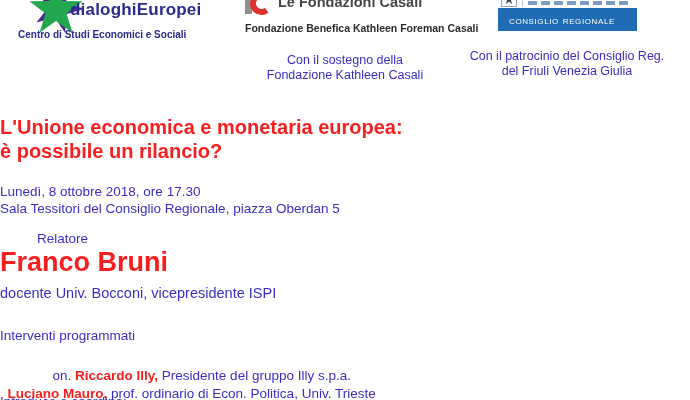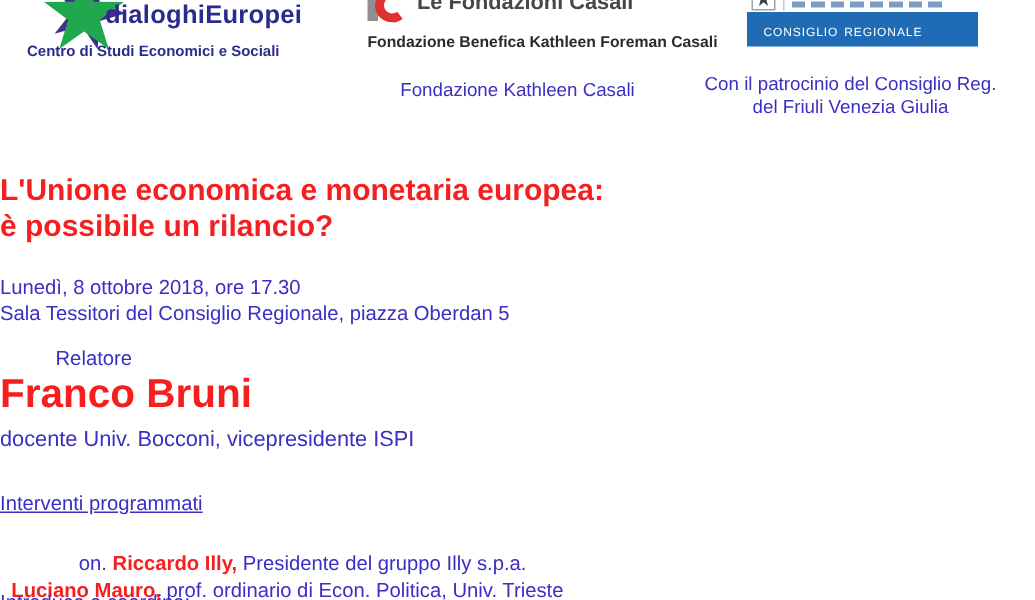--- a/index.html
+++ b/index.html
@@ -57,21 +57,21 @@
   .emblem-box {
     width: 14px; height: 14px; border: 1px solid #9aa4ad;
     display: flex; align-items: center; justify-content: center;
   }
   .strip-divider { width: 1px; height: 14px; background: #c0c8d0; }
   .region-name-cropped {
     width: 100px; height: 4px; margin-bottom: 2px;
     background: repeating-linear-gradient(90deg, #7d9cc4 0 9px, #ffffff 9px 13px);
   }
   .blue-band {
-    position: absolute; left: 0; top: 8px; width: 154px; height: 23px;
+    position: absolute; left: 0; top: 8px; width: 139px; height: 23px;
     background: var(--band); color: #ffffff;
     display: flex; align-items: center;
     padding-left: 11px; box-sizing: border-box;
     font-size: 12px; font-variant: small-caps; letter-spacing: 0.6px;
     white-space: nowrap;
   }
 
   
   .sostegno {
     position: absolute; left: 175px; top: 53px; width: 340px;
@@ -92,21 +92,21 @@
   }
   .blue-line { color: var(--blue); font-size: 13.5px; line-height: 16px; }
   .date-line      { top: 184px; }
   .venue-line     { top: 201px; }
   .relatore-line  { top: 231px; padding-left: 37px; }
   .speaker-name {
     top: 246px; color: var(--red);
     font-size: 27px; font-weight: bold; line-height: 33px;
   }
   .speaker-title { top: 285px; font-size: 14.5px; }
-  .interventi-line { top: 328px; text-decoration: underline; }
+  .interventi-line { top: 328px; }
   .guest-line { white-space: pre-wrap; }
   .guest-line-1 { top: 352px; padding-left: 45px; }
   .guest-line-2 { top: 370px; }
   .guest-name { color: var(--red); font-weight: bold; }
   .footer-cropped { top: 394px; }
 </style>
 </head>
 <body>
 
 <div class="logo-left">
@@ -134,20 +134,21 @@
         <path fill="#37424b" d="M5 0 L7 3 L10 4 L7 6 L8 10 L5 7.5 L2 10 L3 6 L0 4 L3 3 Z"></path>
       </svg>
     </div>
     <div class="strip-divider"></div>
     <div class="region-name-cropped"></div>
   </div>
   <div class="blue-band">consiglio regionale</div>
 </div>
 
 <div class="sostegno">
+  <div>Con il sostegno della</div>
   <div>Fondazione Kathleen Casali</div>
 </div>
 
 <div class="patrocinio">
   <div>Con il patrocinio del Consiglio Reg.</div>
   <div>del Friuli Venezia Giulia</div>
 </div>
 
 <div class="centered event-title">
   <div>L'Unione economica e monetaria europea:</div>

